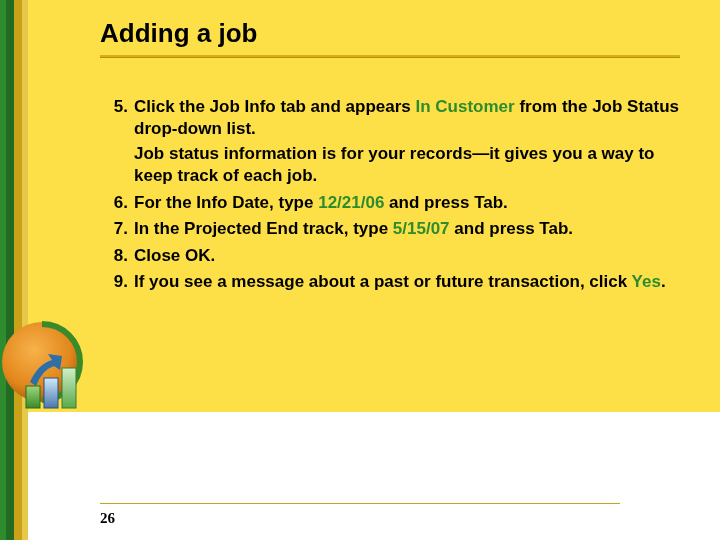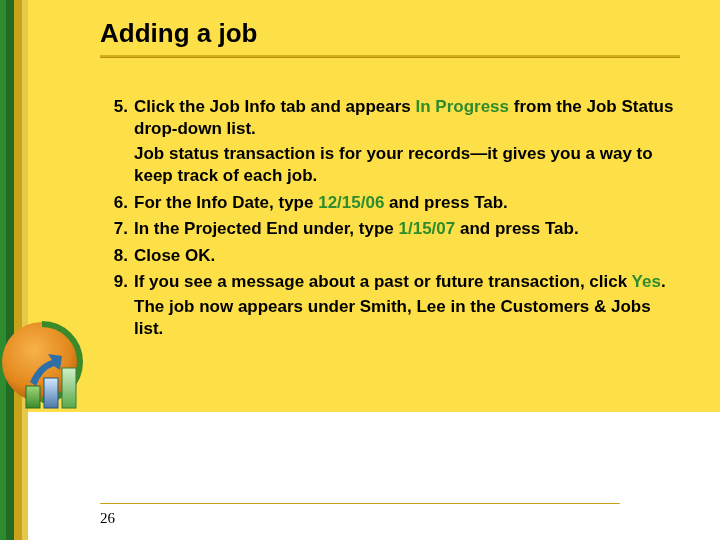--- a/index.html
+++ b/index.html
@@ -34,21 +34,21 @@
   ol.steps > li .body { flex: 1; }
   ol.steps .sub { display: block; margin-top: 2px; }
   .green { color: #2e8b2e; }
 
   .footer-rule {
     position: absolute; left: 100px; width: 520px; top: 503px;
     border-top: 1px solid #c9a21a;
   }
   .page-num {
     position: absolute; left: 100px; top: 510px;
-    font-family: "Times New Roman", serif; font-size: 15px; color: #000; font-weight: normal; text-align: center;
+    font-family: "Times New Roman", serif; font-size: 15px; color: #000; font-weight: bold; text-align: center;
   }
 
   
   .deco {
     position: absolute; left: 0; bottom: 0; width: 100px; height: 100px;
   }
   .deco svg { width: 100px; height: 100px; display: block; }
 </style>
 </head>
 <body>
@@ -56,37 +56,37 @@
 <div class="slide">
   <div class="left-strip"></div>
 
   <div class="content">
     <div class="title">Adding a job</div>
     <div class="title-rule"></div>
 
     <ol class="steps" id="steps">
         <li>
           <span class="num">5.</span>
-          <span class="body"><span>Click the Job Info tab and appears </span><span class="green">In Progress</span><span> from the Job Status drop-down list.</span><span class="sub">Job status transaction is for your records—it gives you a way to keep track of each job.</span></span>
+          <span class="body"><span>Click the Job Info tab and appears </span><span class="green">In Customer</span><span> from the Job Status drop-down list.</span><span class="sub">Job status information is for your records—it gives you a way to keep track of each job.</span></span>
         </li>
         <li>
           <span class="num">6.</span>
-          <span class="body"><span>For the Info Date, type </span><span class="green">12/15/06</span><span> and press Tab.</span></span>
+          <span class="body"><span>For the Info Date, type </span><span class="green">12/21/06</span><span> and press Tab.</span></span>
         </li>
         <li>
           <span class="num">7.</span>
-          <span class="body"><span>In the Projected End under, type </span><span class="green">1/15/07</span><span> and press Tab.</span></span>
+          <span class="body"><span>In the Projected End track, type </span><span class="green">5/15/07</span><span> and press Tab.</span></span>
         </li>
         <li>
           <span class="num">8.</span>
           <span class="body"><span>Close OK.</span></span>
         </li>
         <li>
           <span class="num">9.</span>
-          <span class="body"><span>If you see a message about a past or future transaction, click </span><span class="green">Yes</span><span>.</span><span class="sub">The job now appears under Smith, Lee in the Customers &amp; Jobs list.</span></span>
+          <span class="body"><span>If you see a message about a past or future transaction, click </span><span class="green">Yes</span><span>.</span></span>
         </li>
       </ol>
   </div>
 
   <div class="footer-rule"></div>
   <div class="page-num">26</div>
 
   <div class="deco">
     <svg viewBox="0 0 100 100">
       <defs>

